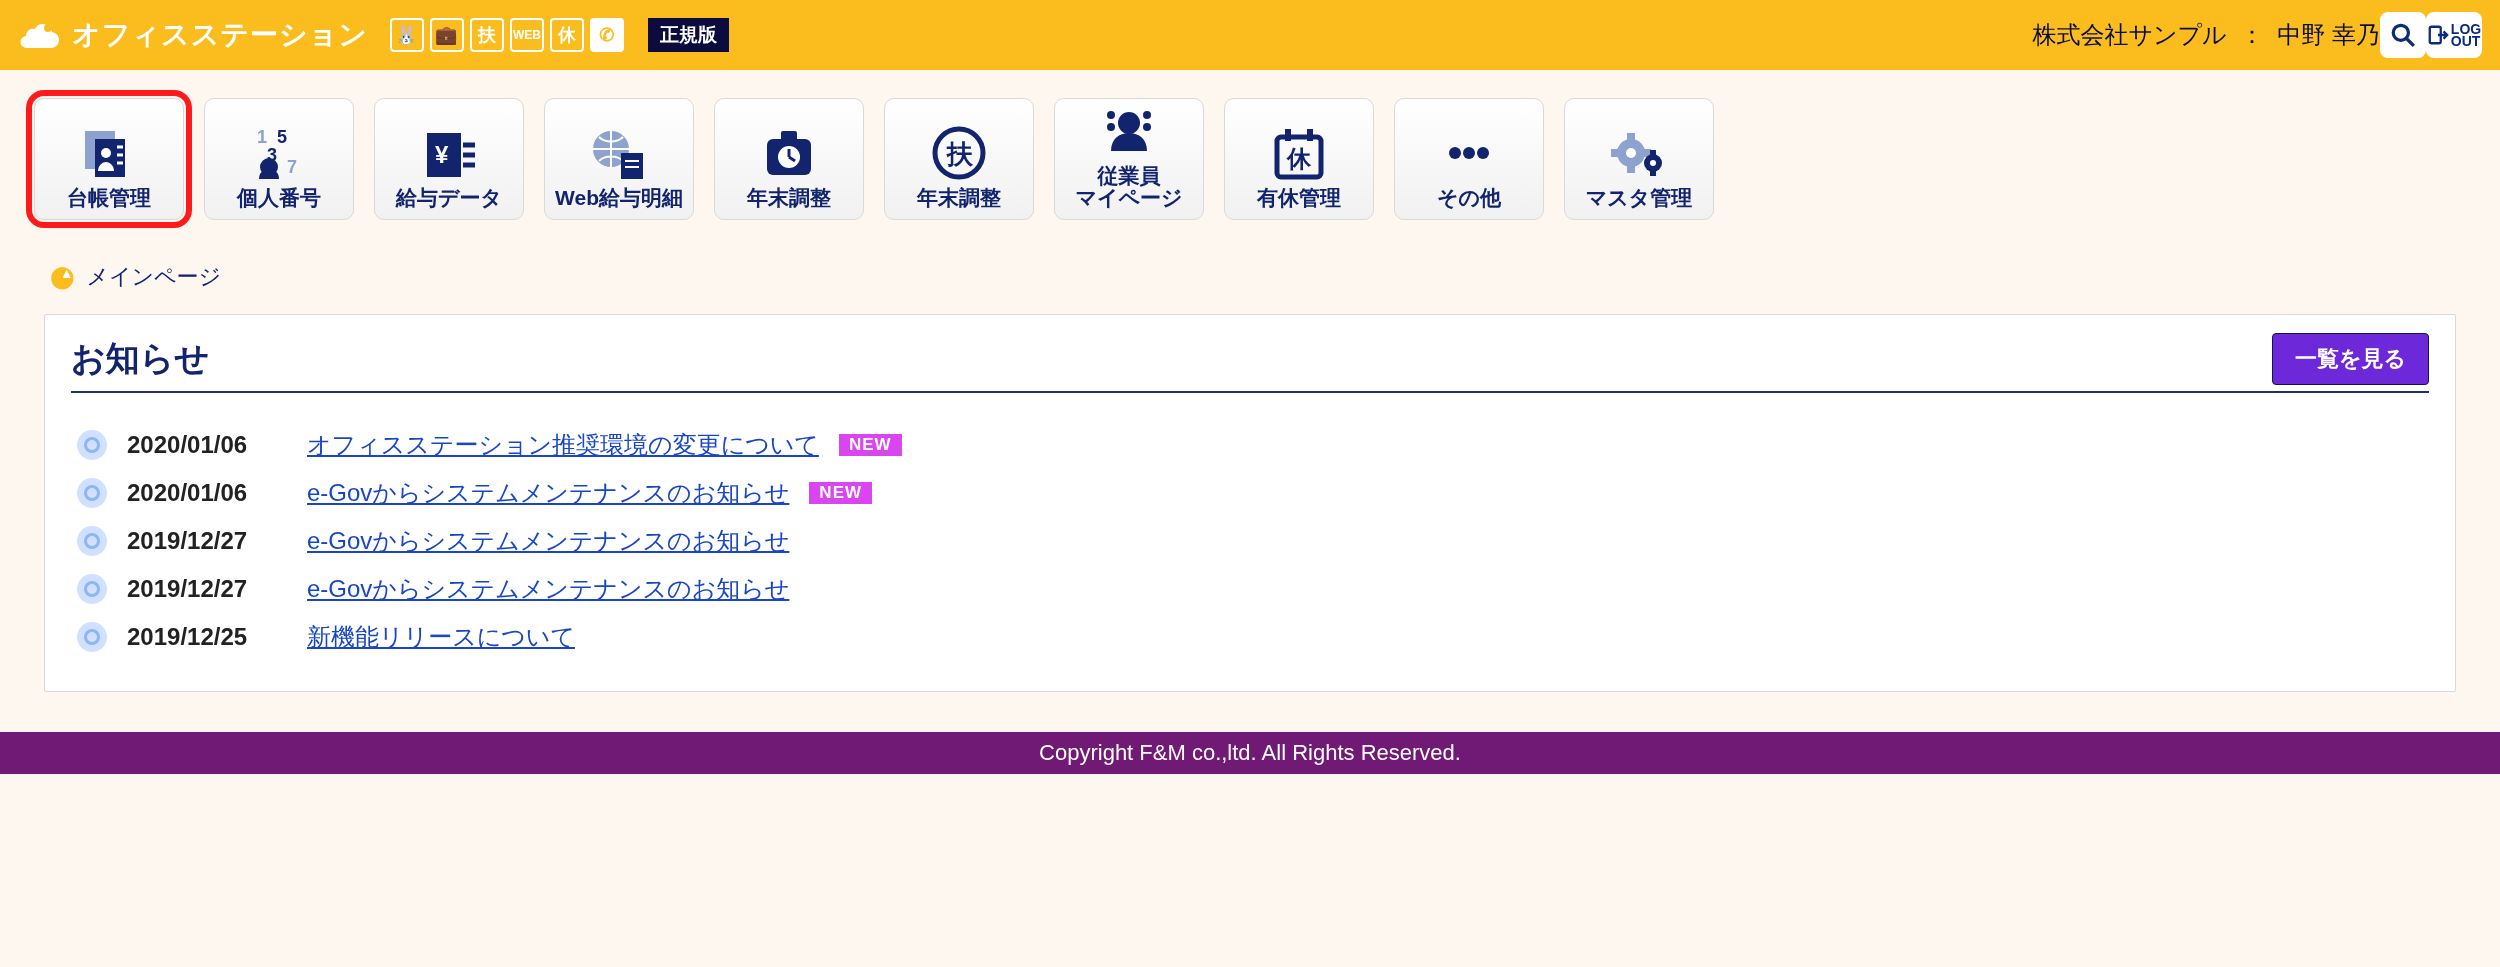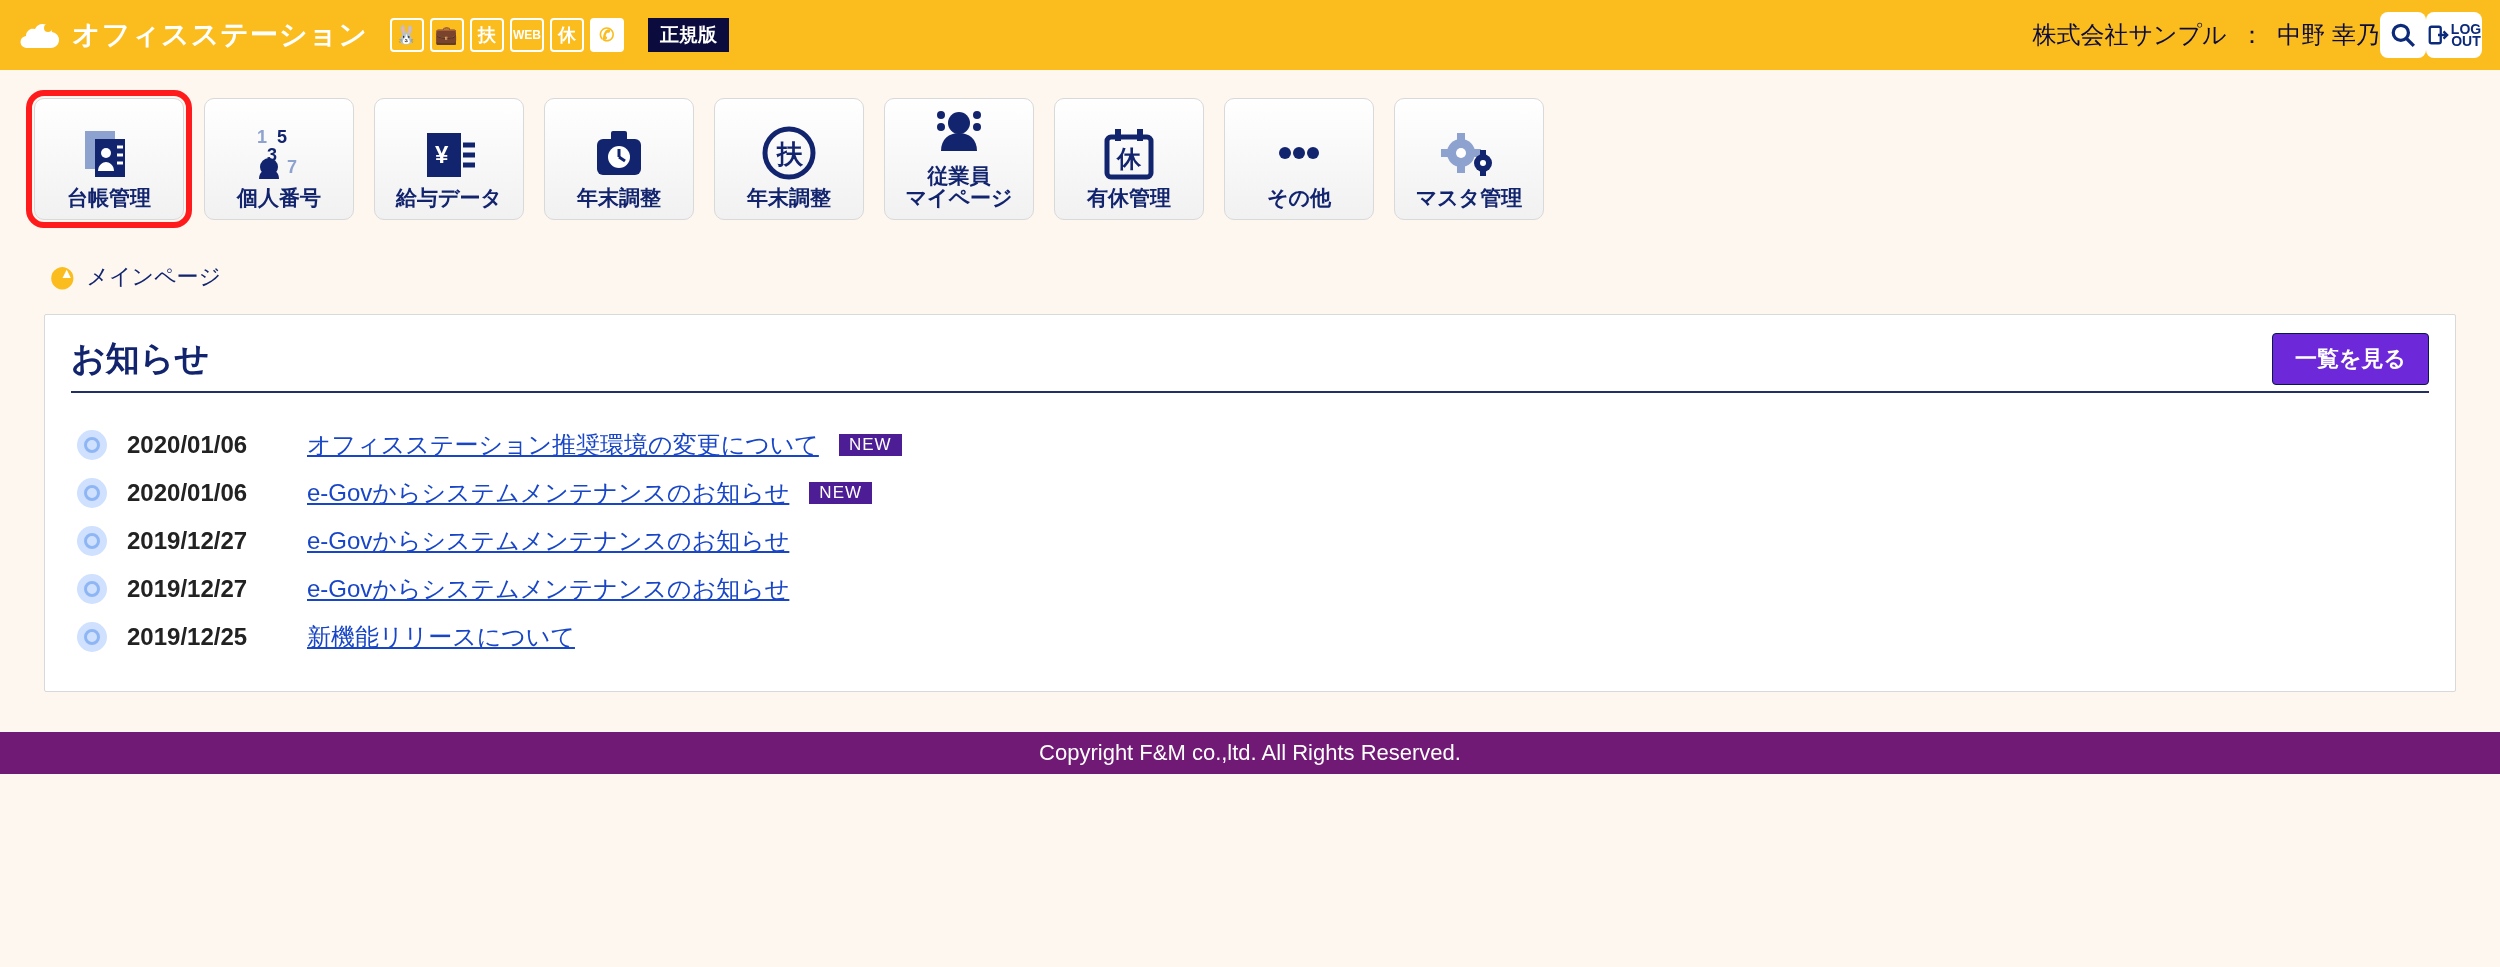--- a/index.html
+++ b/index.html
@@ -35,21 +35,21 @@
     background:#0b0c3d; color:#fff; font-size:19px; padding:4px 12px;
     margin-left:14px; font-weight:700;
   }
   .topbar-right { margin-left:auto; display:flex; align-items:center; color:#0b0c3d; font-size:24px; }
   .company-user { color:#0b0c3d; font-weight:500; }
   .sq-btn {
     width:46px; height:46px; background:#fff; border-radius:8px;
     display:flex; align-items:center; justify-content:center; color:#0b2a7a;
     cursor:pointer;
   }
-  .logout-btn { width:56px;text-align:center; }
+  .logout-btn { width:56px; }
   .logout-btn .lotxt { font-size:14px; font-weight:900; line-height:12px; margin-left:2px; color:#0b2a7a; }
 
   
   .nav-row {
     display:flex; gap:20px; padding:28px 34px 16px 34px; flex-wrap:nowrap;
     background:#fdf7ef;
   }
   .nav-tile {
     width:150px; height:122px; background:linear-gradient(#ffffff,#f1f1f1);
     border:1px solid #d9d9d9; border-radius:10px; display:flex; flex-direction:column;
@@ -80,21 +80,21 @@
   .news-item { display:flex; align-items:center; gap:20px; padding:8px 0; font-size:24px; }
   .news-item .nicon {
     width:30px; height:30px; border-radius:50%; background:#cfe1ff; position:relative; flex:0 0 30px;
   }
   .news-item .nicon::after{
     content:""; position:absolute; inset:7px; border:3px solid #8fb6f4; border-radius:50%;
   }
   .news-date { font-weight:700; color:#222; width:160px; }
   .news-link { color:#1846c7; text-decoration:underline; }
   .new-badge {
-    background:#4c1d95; color:#fff; font-size:17px; font-weight:400;
+    background:#d946ef; color:#fff; font-size:17px; font-weight:700;
     padding:1px 10px; letter-spacing:1px;
   }
 
   
   .footer {
     background:#701a75; color:#fff; font-size:22px; text-align:center;
     padding:8px 0;
   }
 </style>
 </head>
@@ -180,20 +180,32 @@
           <rect x="10" y="10" width="34" height="44" fill="#12246e"></rect>
           <text x="18" y="40" font-size="24" font-weight="900" fill="#fff">¥</text>
           <line x1="46" y1="22" x2="58" y2="22" stroke="#12246e" stroke-width="5"></line>
           <line x1="46" y1="32" x2="58" y2="32" stroke="#12246e" stroke-width="5"></line>
           <line x1="46" y1="42" x2="58" y2="42" stroke="#12246e" stroke-width="5"></line>
         </svg>
     </span>
     <span class="tlabel">給与データ</span>
   </div>
 
+  <div class="nav-tile">
+    <span class="ticon">
+      <svg viewBox="0 0 64 58">
+          <circle cx="24" cy="26" r="18" fill="#8ea2cf"></circle>
+          <path d="M6 26h36M24 8v36M12 14c6 6 18 6 24 0M12 38c6-6 18-6 24 0" stroke="#fff" stroke-width="2" fill="none"></path>
+          <rect x="34" y="30" width="22" height="26" fill="#12246e"></rect>
+          <line x1="38" y1="38" x2="52" y2="38" stroke="#fff" stroke-width="2"></line>
+          <line x1="38" y1="44" x2="52" y2="44" stroke="#fff" stroke-width="2"></line>
+        </svg>
+    </span>
+    <span class="tlabel">Web給与明細</span>
+  </div>
 
   <div class="nav-tile">
     <span class="ticon">
       <svg viewBox="0 0 64 58">
           <rect x="10" y="16" width="44" height="36" rx="6" fill="#12246e"></rect>
           <rect x="24" y="8" width="16" height="10" rx="2" fill="#12246e"></rect>
           <circle cx="32" cy="34" r="11" fill="#fff"></circle>
           <line x1="32" y1="34" x2="32" y2="26" stroke="#12246e" stroke-width="3"></line>
           <line x1="32" y1="34" x2="38" y2="38" stroke="#12246e" stroke-width="3"></line>
         </svg>

